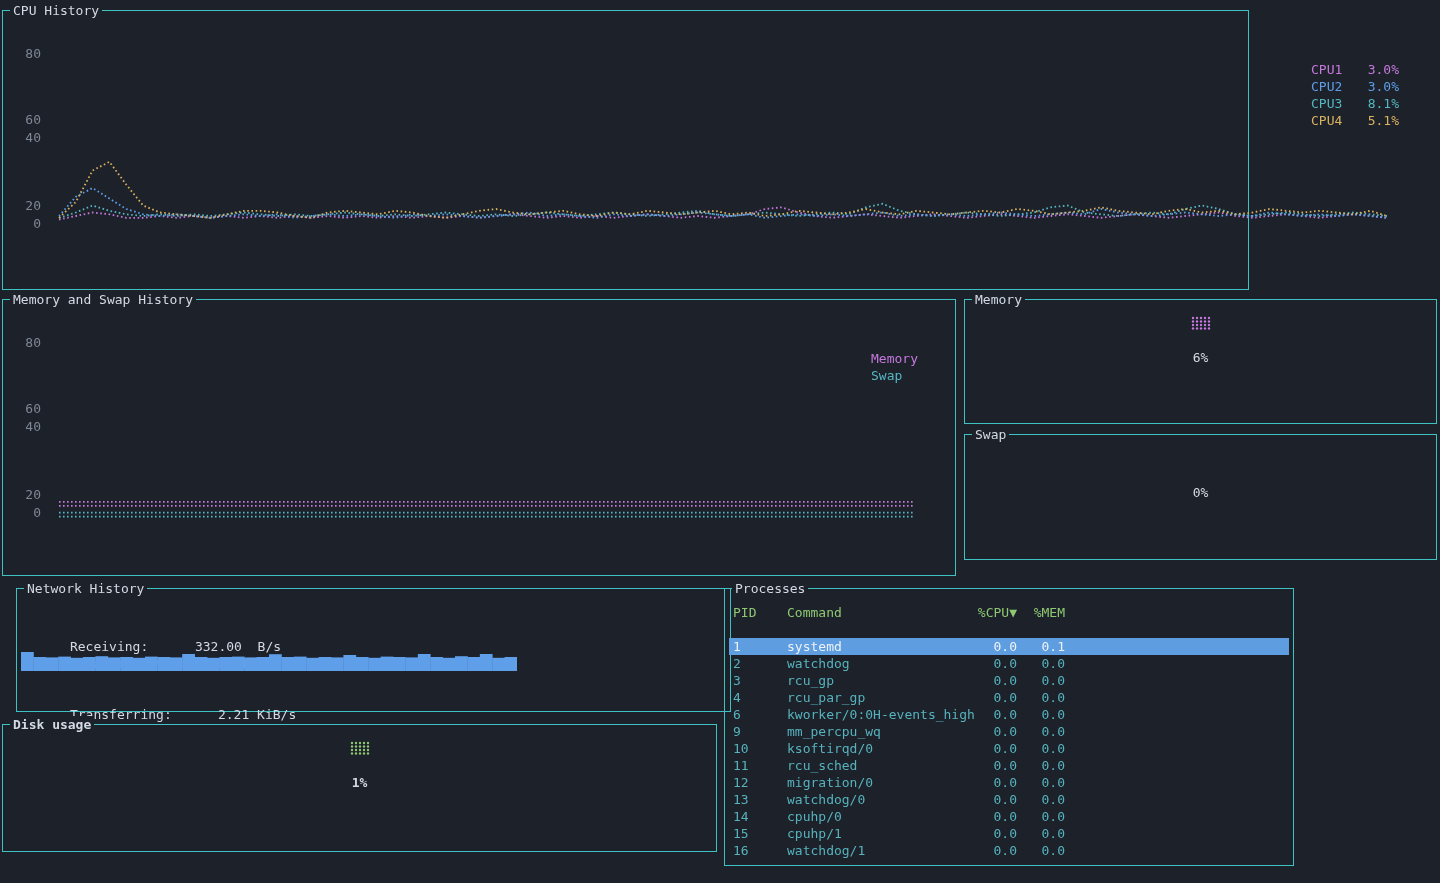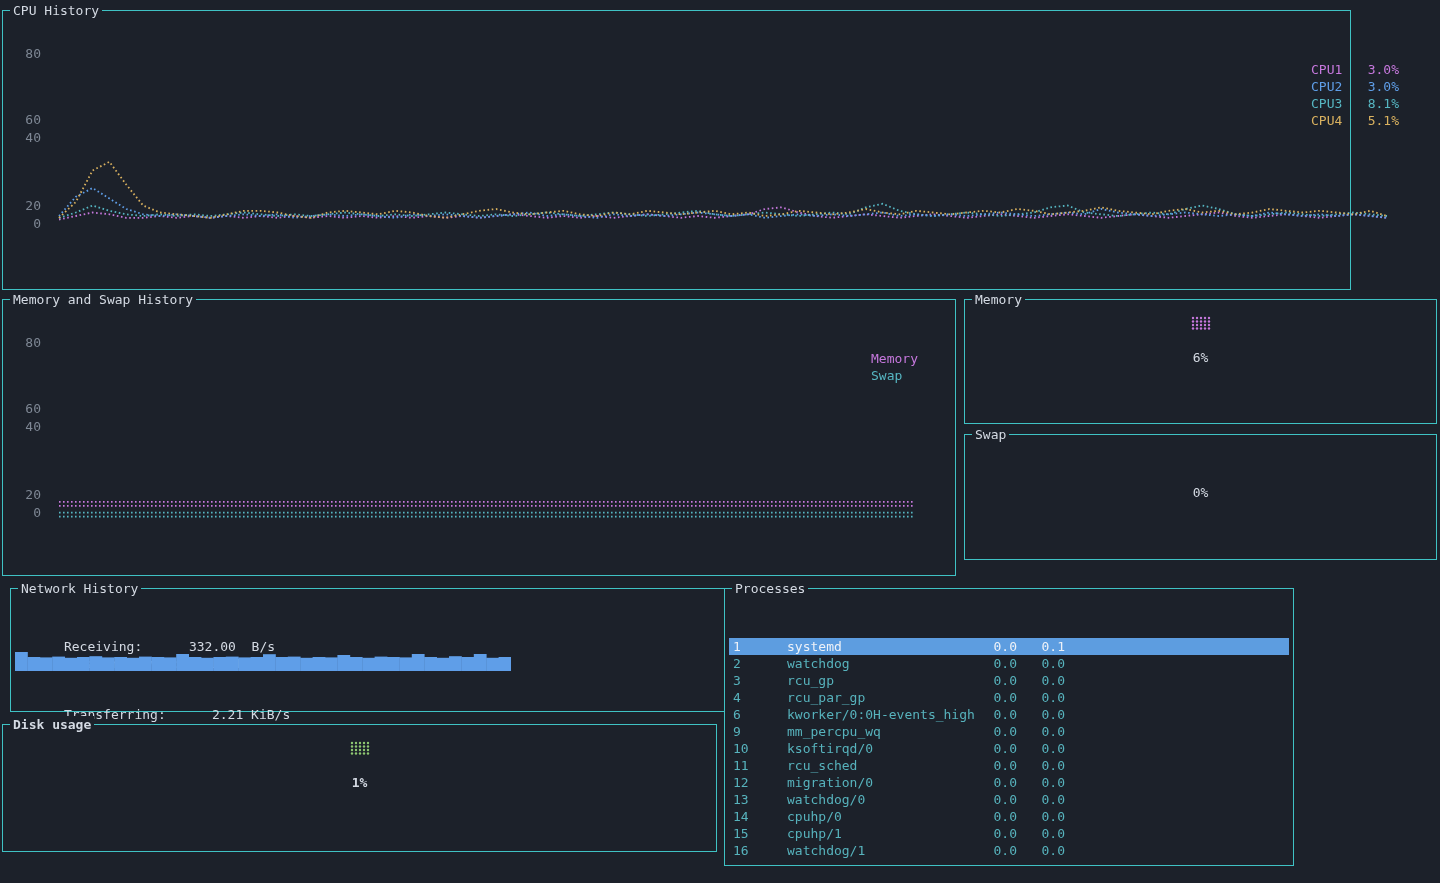--- a/index.html
+++ b/index.html
@@ -2,25 +2,25 @@
 <html style="--bg: #1c212a; --border: #3fc2c4; --title-text: #d4dae3; --axis-text: #7e8794; --plain-text: #d4dae3; --cpu1: #c678dd; --cpu2: #5f9ee8; --cpu3: #56b6c2; --cpu4: #d9b15f; --memory: #c678dd; --swap: #56b6c2; --network: #5f9ee8; --disk: #8fc872; --process-row-text: #57b3bd; --process-header-text: #8fc872; --selected-row-bg: #5d9de0; --selected-row-text: #eef2f8;"><head>
 <meta charset="utf-8">
 <style>
   html,body{margin:0;padding:0;background:#1c212a;}
   .screen{position:relative;width:1440px;height:883px;background:var(--bg,#1c212a);
     font-family:"DejaVu Sans Mono","Liberation Mono",monospace;font-size:13px;overflow:hidden;}
   .panel{position:absolute;border:1px solid var(--border,#3fc2c4);box-sizing:border-box;}
   .panel-title{position:absolute;top:-9px;left:7px;background:var(--bg,#1c212a);
     padding:0 3px;color:var(--title-text,#d4dae3);white-space:pre;height:17px;line-height:17px;}
   
-  #p-cpu{left:2px;top:10px;width:1349px;height:280px;}
+  #p-cpu{left:2px;top:10px;width:1247px;height:280px;}
   #p-memswap{left:2px;top:299px;width:954px;height:277px;}
   #p-memgauge{left:964px;top:299px;width:473px;height:125px;}
   #p-swapgauge{left:964px;top:434px;width:473px;height:126px;}
-  #p-net{left:10px;top:588px;width:715px;height:124px;padding-left:39px;}
+  #p-net{left:16px;top:588px;width:715px;height:124px;padding-left:39px;}
   #p-disk{left:2px;top:724px;width:715px;height:128px;font-weight:bold;}
   #p-proc{left:724px;top:588px;width:570px;height:278px;}
   
   .ticks{position:absolute;left:16px;top:0;width:22px;height:100%;}
   .ticks span{position:absolute;right:0;height:17px;line-height:17px;color:var(--axis-text,#7e8794);}
   .ticks span:nth-child(1){top:34px}
   .ticks span:nth-child(2){top:100px}
   .ticks span:nth-child(3){top:118px}
   .ticks span:nth-child(4){top:186px}
   .ticks span:nth-child(5){top:204px}
@@ -227,20 +227,26 @@
         <circle cx="6" cy="12.5" r="1.2" fill="#8fc872"></circle>
         <circle cx="10" cy="12.5" r="1.2" fill="#8fc872"></circle>
         <circle cx="14" cy="12.5" r="1.2" fill="#8fc872"></circle>
         <circle cx="18" cy="12.5" r="1.2" fill="#8fc872"></circle>
       </svg>
     <div class="gauge-value">1%</div>
   </section>
 
   <section class="panel" id="p-proc">
     <span class="panel-title">Processes</span>
+    <div class="proc-header">
+      <span class="c-pid">PID</span>
+      <span class="c-cmd">Command</span>
+      <span class="c-cpu">%CPU▼</span>
+      <span class="c-mem">%MEM</span>
+    </div>
     <div class="proc-rows">
         <div class="prow selected">
           <span class="c-pid">1</span>
           <span class="c-cmd">systemd</span>
           <span class="c-cpu">0.0</span>
           <span class="c-mem">0.1</span>
         </div>
         <div class="prow">
           <span class="c-pid">2</span>
           <span class="c-cmd">watchdog</span>

